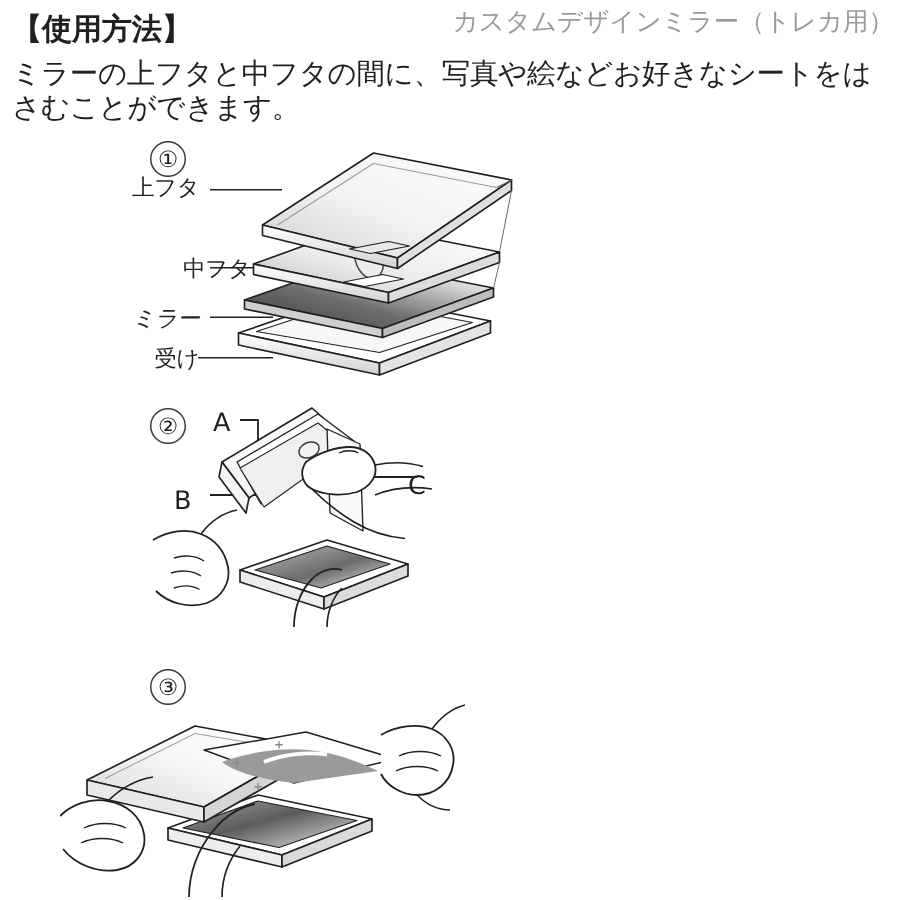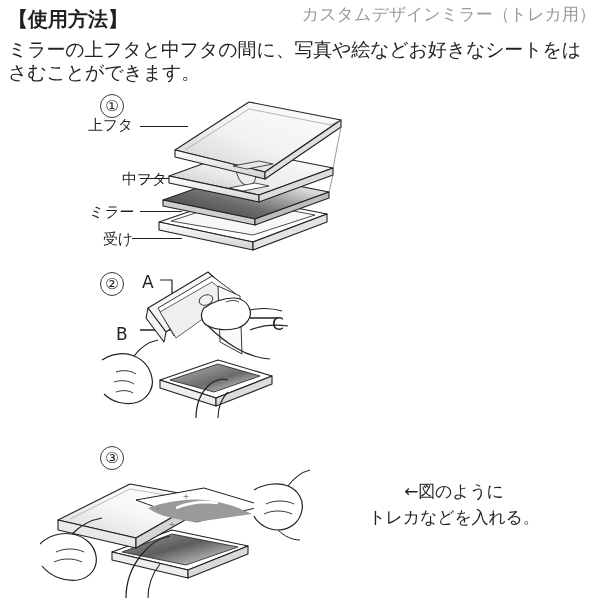--- a/index.html
+++ b/index.html
@@ -335,15 +335,13 @@
         <path d="M16,104 C24,100 36,100 44,104" stroke-width="0.9"></path>
         <path d="M14,114 C22,110 34,110 42,114" stroke-width="0.9"></path>
         <path d="M32,86 C40,78 50,72 62,70" stroke-width="1.1"></path>
 
         <path d="M86,150 C86,134 92,118 102,106 C110,96 120,90 130,88" stroke-width="1.2"></path>
         <path d="M108,150 C108,138 112,126 120,116" stroke-width="1.1"></path>
       </g>
     </svg>
   </div>
 
-  <div class="caption" id="caption-3">←図のように
-トレカなどを入れる。</div>
 </div>
 
 </body></html>

